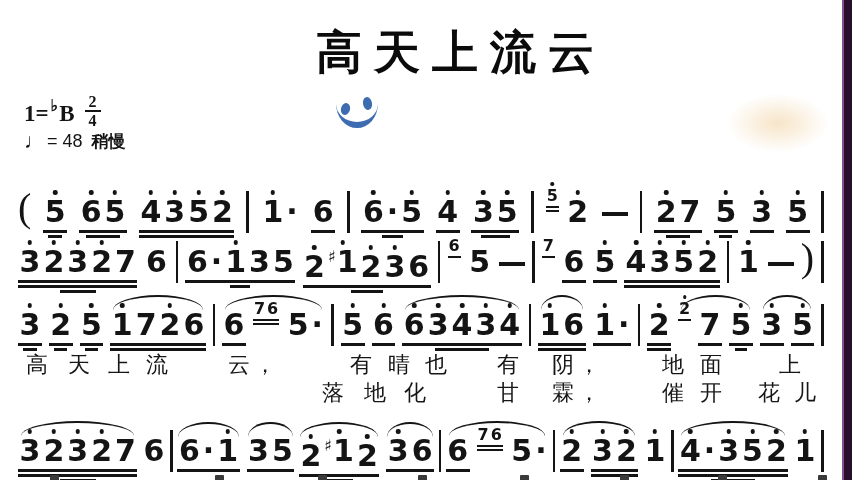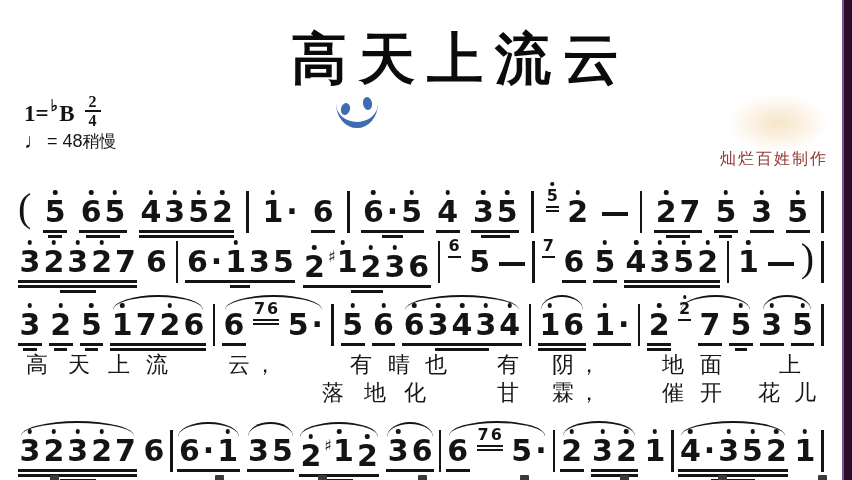--- a/index.html
+++ b/index.html
@@ -2,33 +2,33 @@
 <html><head>
 <meta charset="utf-8">
 <style>
   html,body{margin:0;padding:0;}
   body{width:852px;height:480px;overflow:hidden;background:#ffffff;position:relative;
        font-family:"Liberation Serif",serif;color:#141414;}
   #score{position:absolute;inset:0;}
 
   
   .title{position:absolute;left:0;right:0;top:22px;text-align:center;
-         font-size:56px;font-weight:bold;letter-spacing:12px;color:#0b0b0b;
+         font-size:46px;font-weight:bold;letter-spacing:12px;color:#0b0b0b;
          padding-left:70px;white-space:nowrap;}
   .keysig{position:absolute;left:24px;top:92px;display:flex;align-items:flex-end;
           font-weight:bold;font-size:23px;line-height:24px;}
   .keysig .flat{font-size:16px;position:relative;top:-8px;margin:0 1px 0 2px;}
   .frac{display:inline-flex;flex-direction:column;align-items:center;margin-left:10px;
         font-size:16px;line-height:15px;font-weight:bold;position:relative;top:2px;}
   .frac .num{border-bottom:2px solid #141414;padding:0 4px 1px;}
   .frac .den{padding-top:1px;}
   .tempo{position:absolute;left:24px;top:129px;display:flex;align-items:center;
          font-size:18px;font-family:"Liberation Sans",sans-serif;}
   .tempo .qnote{font-size:21px;margin-right:2px;}
-  .tempo .qual{font-family:"Liberation Serif",serif;margin-left:0;font-size:17px;}
+  .tempo .qual{font-family:"Liberation Serif",serif;margin-left:9px;font-size:17px;font-weight:bold;}
   .smiley{position:absolute;left:336px;top:96px;width:44px;height:36px;}
   .smiley .eye{position:absolute;width:9px;height:12px;border-radius:50%;background:currentColor;}
   .smiley .eye.l{left:5px;top:7px;transform:rotate(16deg);}
   .smiley .eye.r{left:27px;top:1px;height:13px;transform:rotate(-12deg);}
   .smiley .mouth{position:absolute;left:0;top:4px;width:42px;height:22px;
                  border-bottom:6px solid currentColor;border-radius:0 0 55% 55% / 0 0 95% 95%;}
   .dynamic{position:absolute;left:428px;top:99px;font-size:25px;letter-spacing:8px;
            color:#474747;white-space:nowrap;}
   .watermark{position:absolute;left:728px;top:94px;width:100px;height:58px;border-radius:50%;}
   .credit{position:absolute;left:720px;top:149px;font-size:16px;letter-spacing:2px;white-space:nowrap;}
@@ -90,21 +90,20 @@
 
   <div class="smiley" id="smiley" style="color: rgb(62, 108, 176);">
     <div class="eye l"></div>
     <div class="eye r"></div>
     <div class="mouth"></div>
   </div>
 
 
   <div class="watermark" id="watermark" style="background: radial-gradient(rgba(242, 214, 170, 0.65), rgba(242, 214, 170, 0) 72%);"></div>
 
-  <div class="credit" id="credit" style="color: rgb(147, 57, 46);">灿烂百姓制作</div>
 
   <div id="notation">
       <div class="line" style="top: 181px;">
         <div class="tok-paren">(</div>
         <div class="group">
           <div class="part">
             <div class="nrow">
               <span class="note hi">5</span>
             </div>
             <div class="beam"></div>

